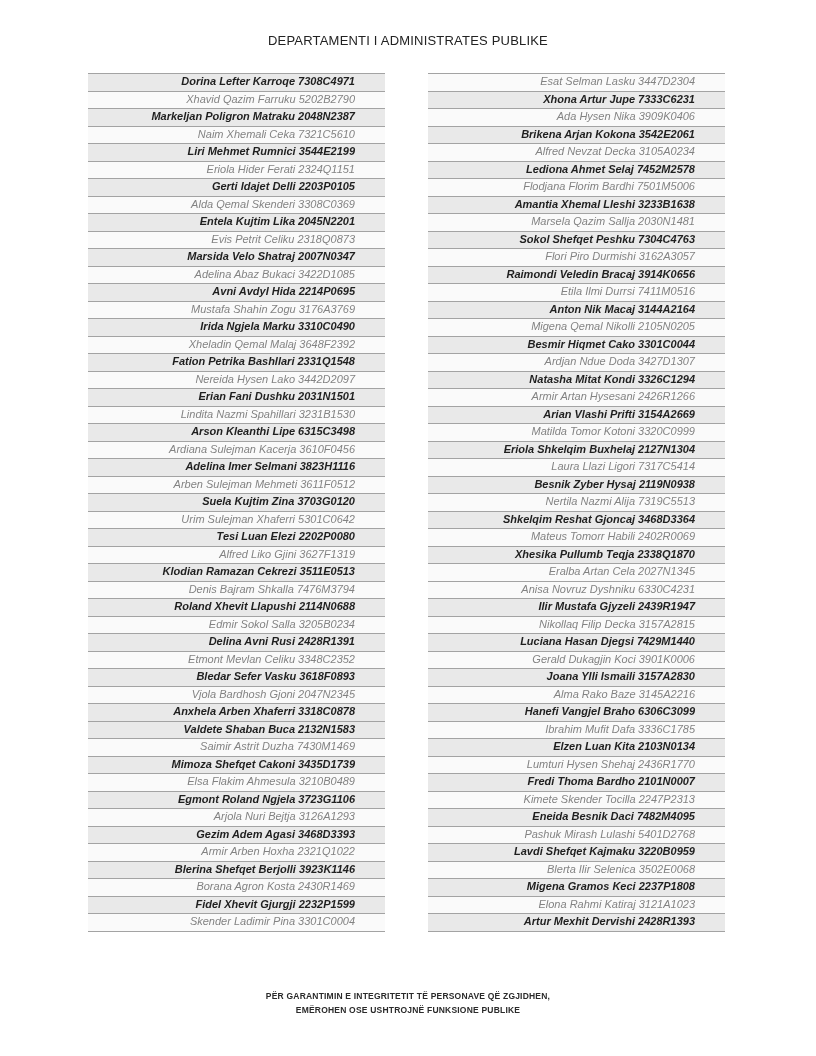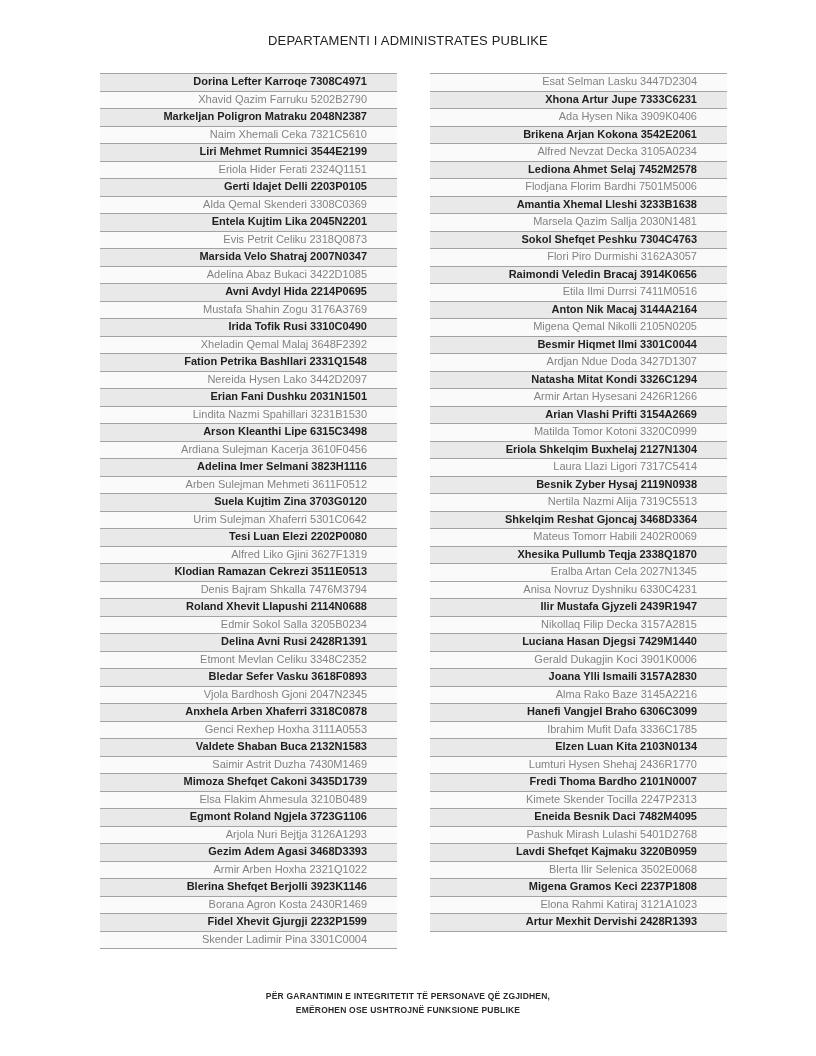--- a/index.html
+++ b/index.html
@@ -22,23 +22,24 @@
     width: 100%;
     text-align: center;
     font-size: 13px;
     font-weight: 500;
     color: #222222;
     letter-spacing: 0.2px;
   }
   .columns {
     position: absolute;
     top: 73px;
-    left: 100px;
+    left: 88px;
     display: flex;
-    gap: 33px;
+    gap: 43px;
+    font-style: italic;
   }
   .col {
     width: 297px;
     border-top: 1.5px solid var(--border-color, #a3a3a3);
   }
   .row {
     box-sizing: border-box;
     height: 17.5px;
     line-height: 15.5px;
     border-bottom: 1.5px solid var(--border-color, #a3a3a3);
@@ -87,21 +88,21 @@
         <div class="row row-strong">Liri Mehmet Rumnici 3544E2199</div>
         <div class="row row-light">Eriola Hider Ferati 2324Q1151</div>
         <div class="row row-strong">Gerti Idajet Delli 2203P0105</div>
         <div class="row row-light">Alda Qemal Skenderi 3308C0369</div>
         <div class="row row-strong">Entela Kujtim Lika 2045N2201</div>
         <div class="row row-light">Evis Petrit Celiku 2318Q0873</div>
         <div class="row row-strong">Marsida Velo Shatraj 2007N0347</div>
         <div class="row row-light">Adelina Abaz Bukaci 3422D1085</div>
         <div class="row row-strong">Avni Avdyl Hida 2214P0695</div>
         <div class="row row-light">Mustafa Shahin Zogu 3176A3769</div>
-        <div class="row row-strong">Irida Tofik Rusi 3310C0490</div>
+        <div class="row row-strong">Irida Ngjela Marku 3310C0490</div>
         <div class="row row-light">Xheladin Qemal Malaj 3648F2392</div>
         <div class="row row-strong">Fation Petrika Bashllari 2331Q1548</div>
         <div class="row row-light">Nereida Hysen Lako 3442D2097</div>
         <div class="row row-strong">Erian Fani Dushku 2031N1501</div>
         <div class="row row-light">Lindita Nazmi Spahillari 3231B1530</div>
         <div class="row row-strong">Arson Kleanthi Lipe 6315C3498</div>
         <div class="row row-light">Ardiana Sulejman Kacerja 3610F0456</div>
         <div class="row row-strong">Adelina Imer Selmani 3823H1116</div>
         <div class="row row-light">Arben Sulejman Mehmeti 3611F0512</div>
         <div class="row row-strong">Suela Kujtim Zina 3703G0120</div>
@@ -110,21 +111,20 @@
         <div class="row row-light">Alfred Liko Gjini 3627F1319</div>
         <div class="row row-strong">Klodian Ramazan Cekrezi 3511E0513</div>
         <div class="row row-light">Denis Bajram Shkalla 7476M3794</div>
         <div class="row row-strong">Roland Xhevit Llapushi 2114N0688</div>
         <div class="row row-light">Edmir Sokol Salla 3205B0234</div>
         <div class="row row-strong">Delina Avni Rusi 2428R1391</div>
         <div class="row row-light">Etmont Mevlan Celiku 3348C2352</div>
         <div class="row row-strong">Bledar Sefer Vasku 3618F0893</div>
         <div class="row row-light">Vjola Bardhosh Gjoni 2047N2345</div>
         <div class="row row-strong">Anxhela Arben Xhaferri 3318C0878</div>
-        <div class="row row-light">Genci Rexhep Hoxha 3111A0553</div>
         <div class="row row-strong">Valdete Shaban Buca 2132N1583</div>
         <div class="row row-light">Saimir Astrit Duzha 7430M1469</div>
         <div class="row row-strong">Mimoza Shefqet Cakoni 3435D1739</div>
         <div class="row row-light">Elsa Flakim Ahmesula 3210B0489</div>
         <div class="row row-strong">Egmont Roland Ngjela 3723G1106</div>
         <div class="row row-light">Arjola Nuri Bejtja 3126A1293</div>
         <div class="row row-strong">Gezim Adem Agasi 3468D3393</div>
         <div class="row row-light">Armir Arben Hoxha 2321Q1022</div>
         <div class="row row-strong">Blerina Shefqet Berjolli 3923K1146</div>
         <div class="row row-light">Borana Agron Kosta 2430R1469</div>
@@ -140,21 +140,21 @@
         <div class="row row-strong">Lediona Ahmet Selaj 7452M2578</div>
         <div class="row row-light">Flodjana Florim Bardhi 7501M5006</div>
         <div class="row row-strong">Amantia Xhemal Lleshi 3233B1638</div>
         <div class="row row-light">Marsela Qazim Sallja 2030N1481</div>
         <div class="row row-strong">Sokol Shefqet Peshku 7304C4763</div>
         <div class="row row-light">Flori Piro Durmishi 3162A3057</div>
         <div class="row row-strong">Raimondi Veledin Bracaj 3914K0656</div>
         <div class="row row-light">Etila Ilmi Durrsi 7411M0516</div>
         <div class="row row-strong">Anton Nik Macaj 3144A2164</div>
         <div class="row row-light">Migena Qemal Nikolli 2105N0205</div>
-        <div class="row row-strong">Besmir Hiqmet Ilmi 3301C0044</div>
+        <div class="row row-strong">Besmir Hiqmet Cako 3301C0044</div>
         <div class="row row-light">Ardjan Ndue Doda 3427D1307</div>
         <div class="row row-strong">Natasha Mitat Kondi 3326C1294</div>
         <div class="row row-light">Armir Artan Hysesani 2426R1266</div>
         <div class="row row-strong">Arian Vlashi Prifti 3154A2669</div>
         <div class="row row-light">Matilda Tomor Kotoni 3320C0999</div>
         <div class="row row-strong">Eriola Shkelqim Buxhelaj 2127N1304</div>
         <div class="row row-light">Laura Llazi Ligori 7317C5414</div>
         <div class="row row-strong">Besnik Zyber Hysaj 2119N0938</div>
         <div class="row row-light">Nertila Nazmi Alija 7319C5513</div>
         <div class="row row-strong">Shkelqim Reshat Gjoncaj 3468D3364</div>

